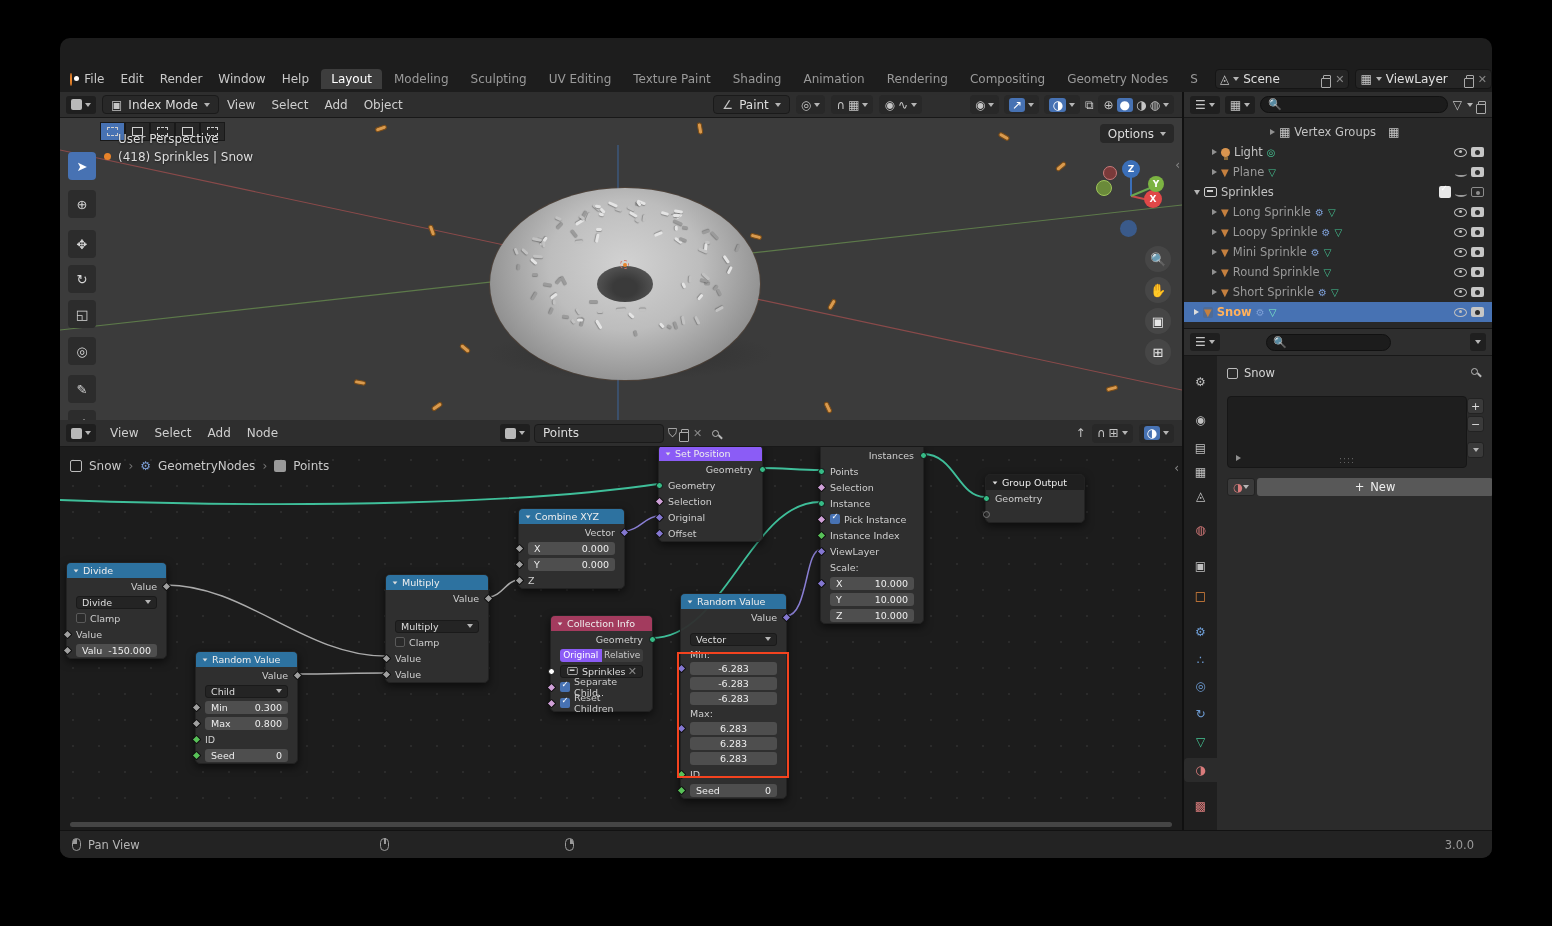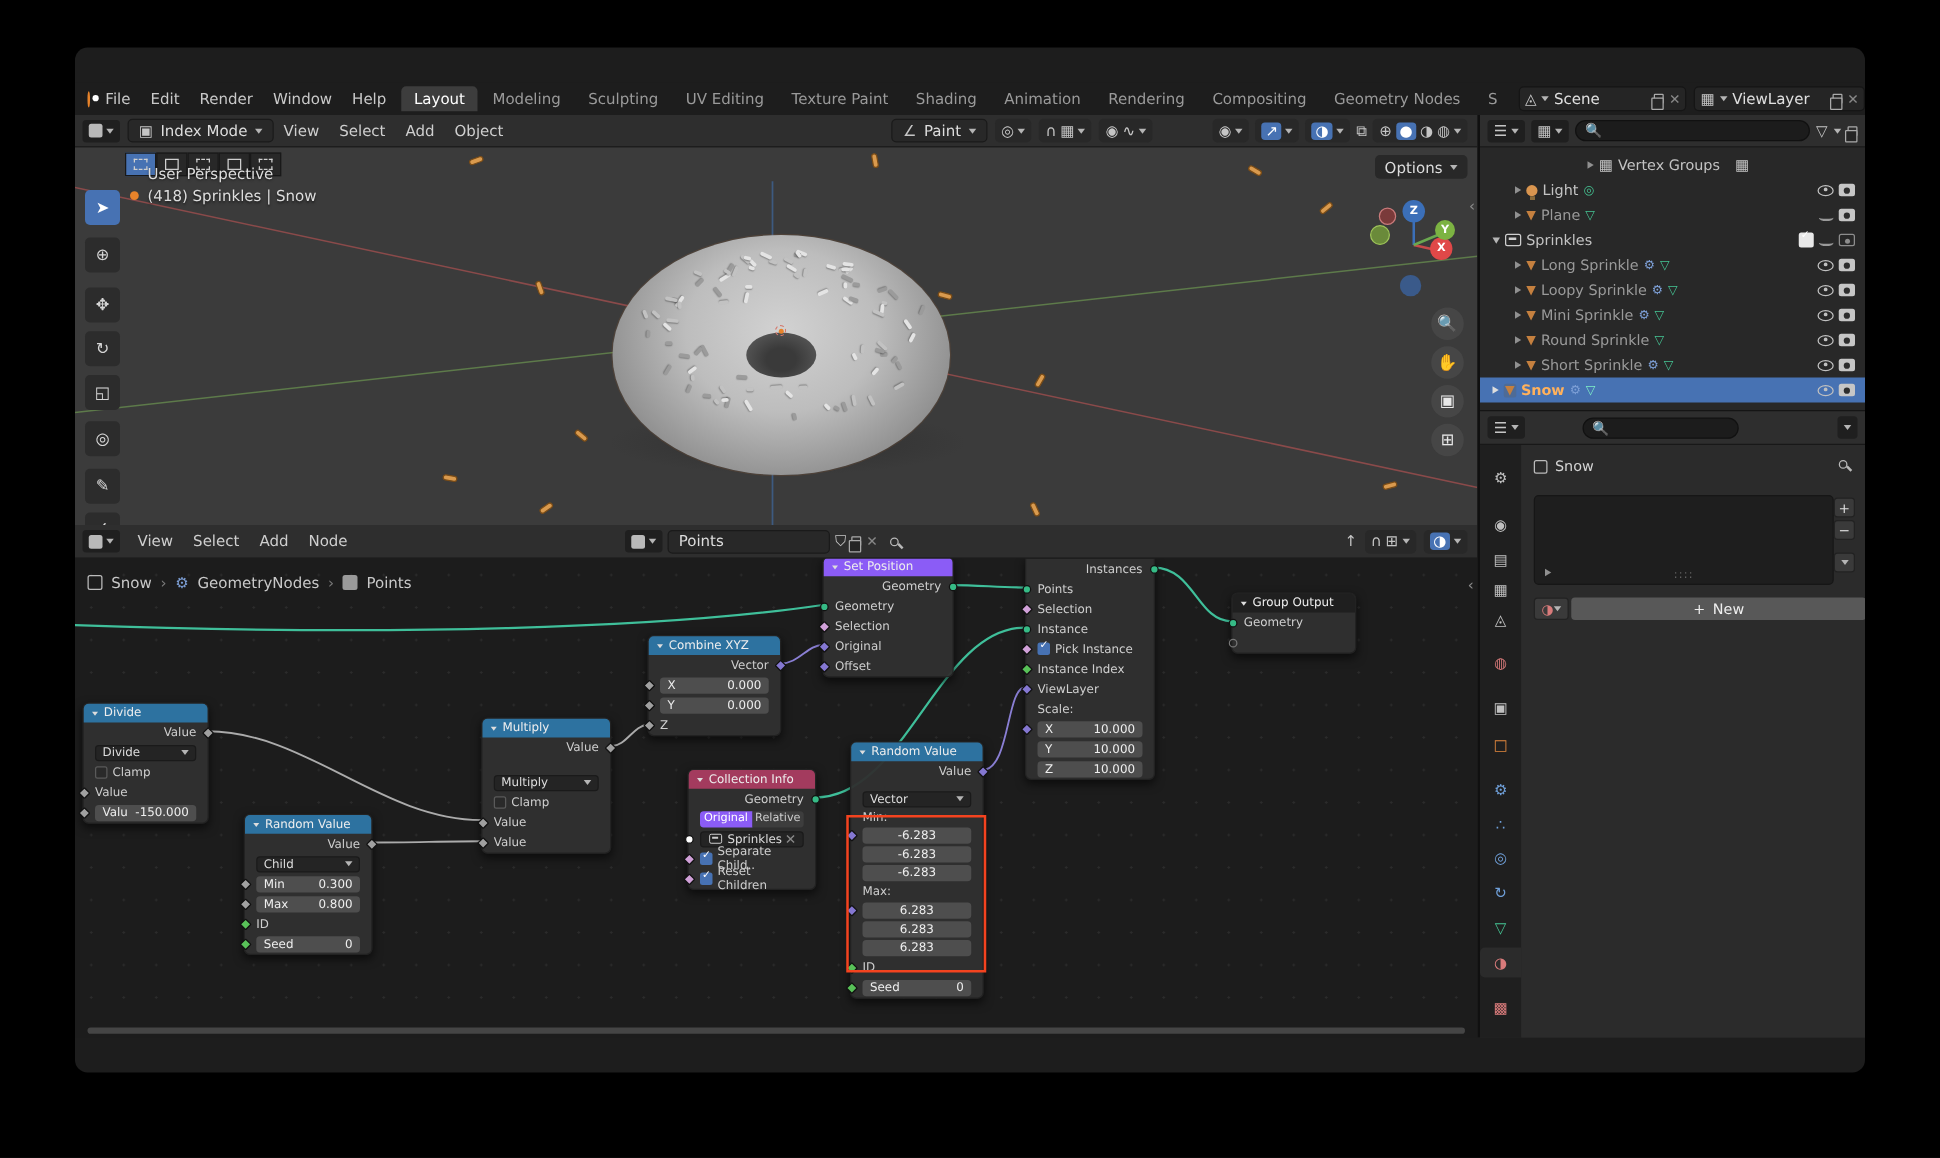--- a/index.html
+++ b/index.html
@@ -948,14 +948,21 @@
           <span style="color:#d97b7b;font-size:11px">◑</span>
           <span class="cv"></span>
         </div>
       <div class="newbtn" style="left:40px;top:122px;width:236px">
           <span style="margin-right:6px">+</span>
           <span>New</span>
         </div>
     </div>
   </div>
 
+  <div class="statusbar">
+    <span class="mouse l" style="margin-left:12px"></span>
+    <span style="margin-left:7px">Pan View</span>
+    <span class="mouse m" style="position:absolute;left:320px"></span>
+    <span class="mouse r" style="position:absolute;left:505px"></span>
+    <span style="position:absolute;right:18px;color:#9a9a9a">3.0.0</span>
+  </div>
 
 </div>
 
 </body></html>

